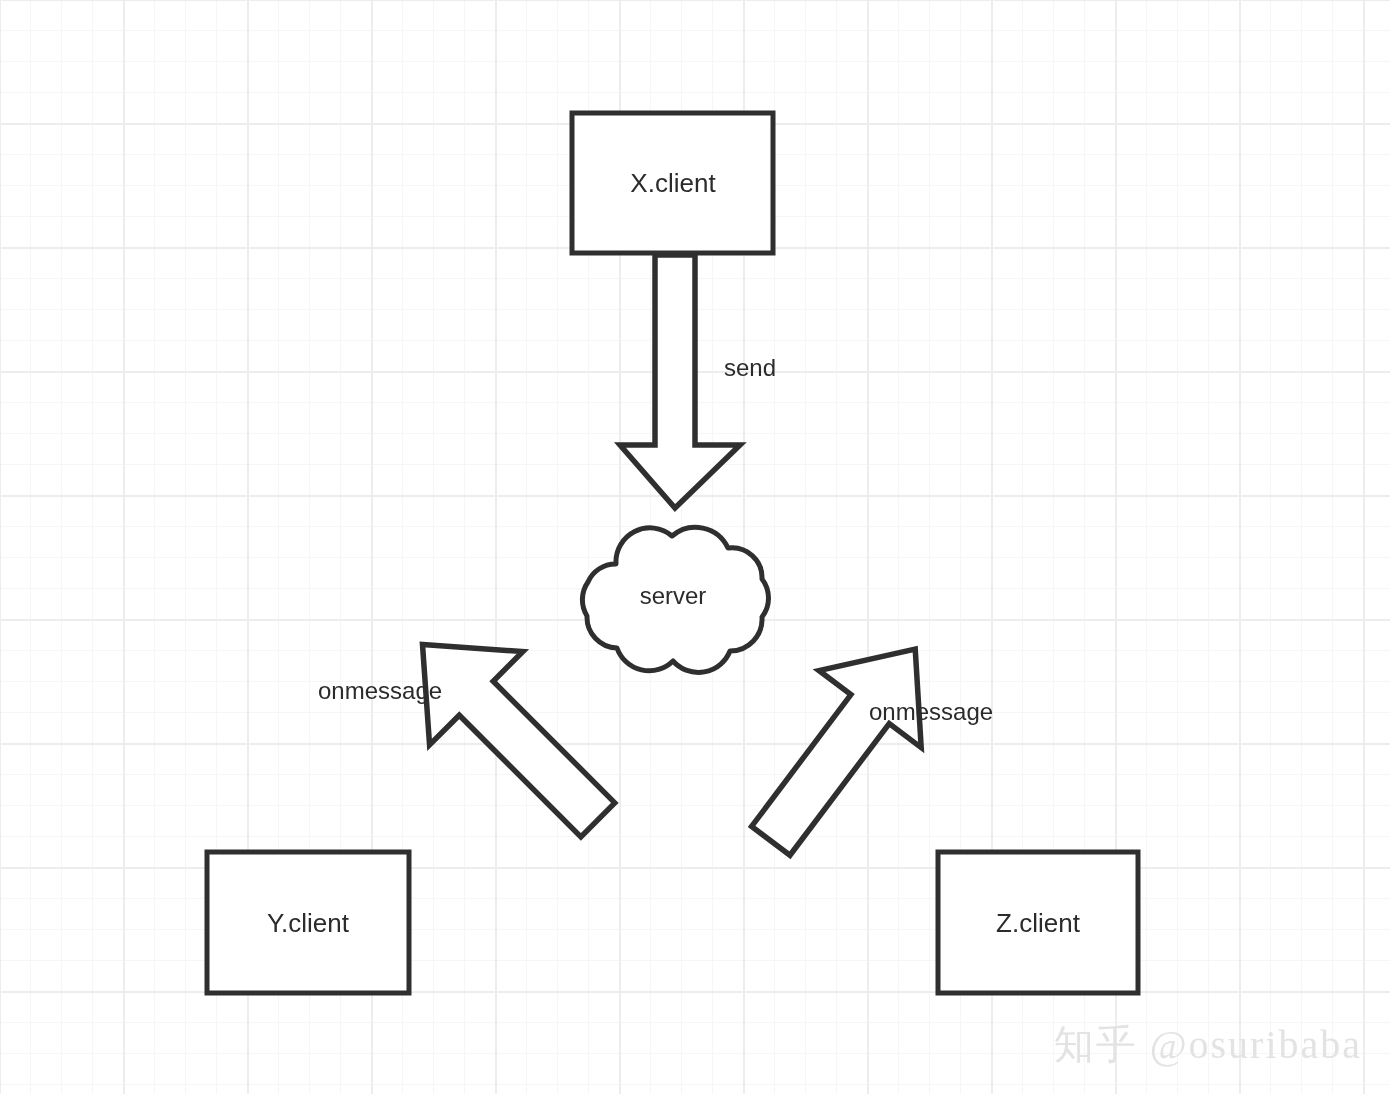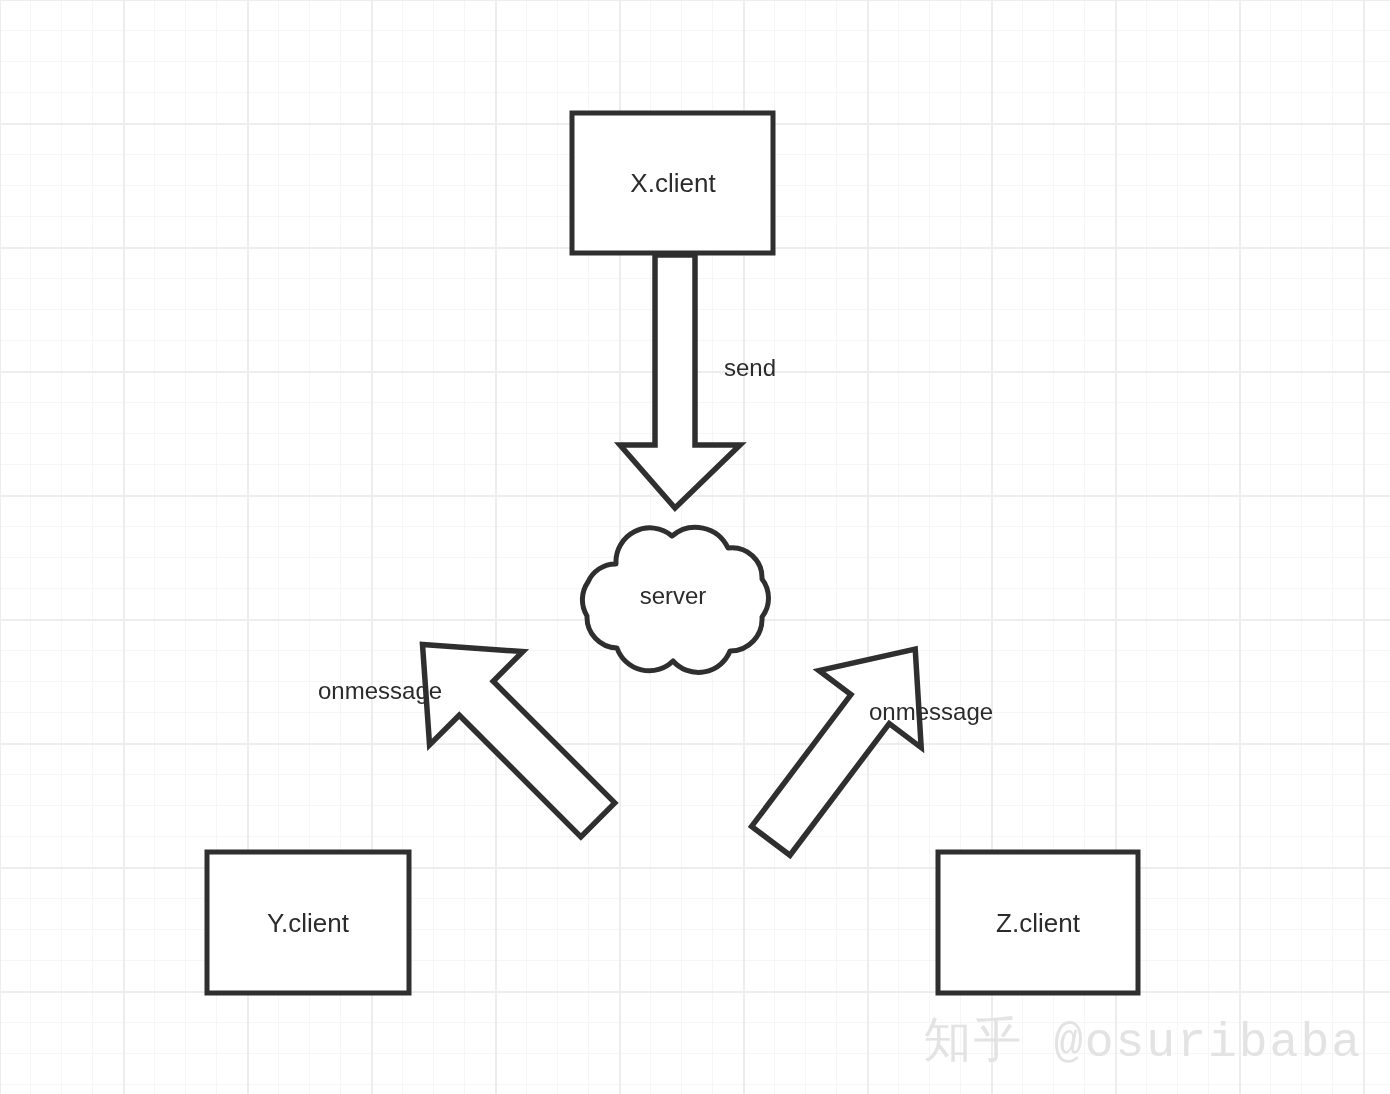--- a/index.html
+++ b/index.html
@@ -53,22 +53,22 @@
     fill: #ffffff;
     stroke: #2f2f2f;
   }
   .box-shape { stroke-width: 5; }
   .cloud-shape { stroke-width: 5; stroke-linejoin: round; }
   .arrow-shape { stroke-width: 5.5; stroke-linejoin: miter; }
   .watermark {
     position: absolute;
     right: 28px;
     bottom: 22px;
-    font-family: Liberation Mono, monospace;
-    font-size: 48px;
+    font-family: Liberation Serif, serif;
+    font-size: 40px;
     color: #e3e3e3;
     letter-spacing: 2px;
     white-space: nowrap;
     user-select: none;
     margin-left: 32px;
   }
 </style>
 </head>
 <body>
 

